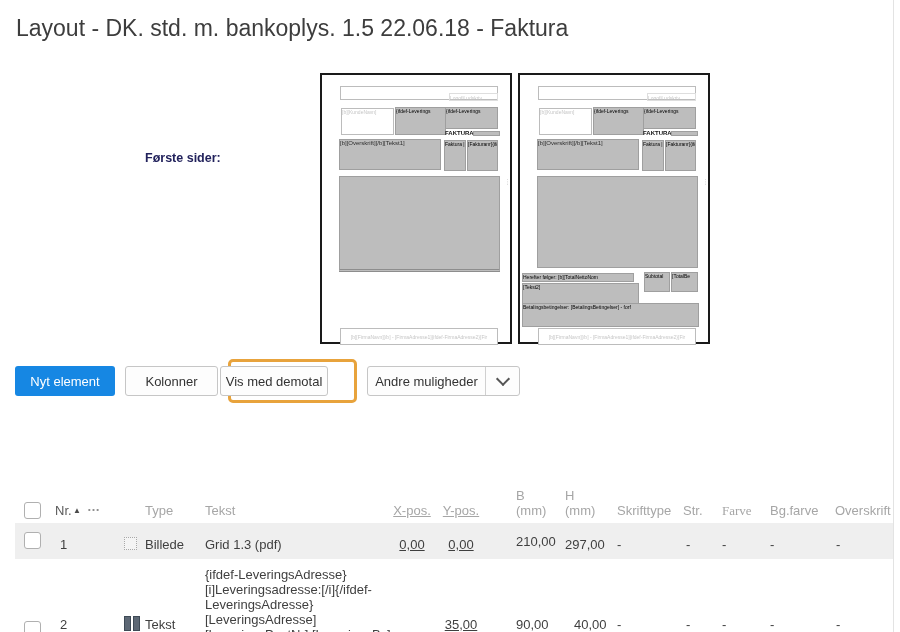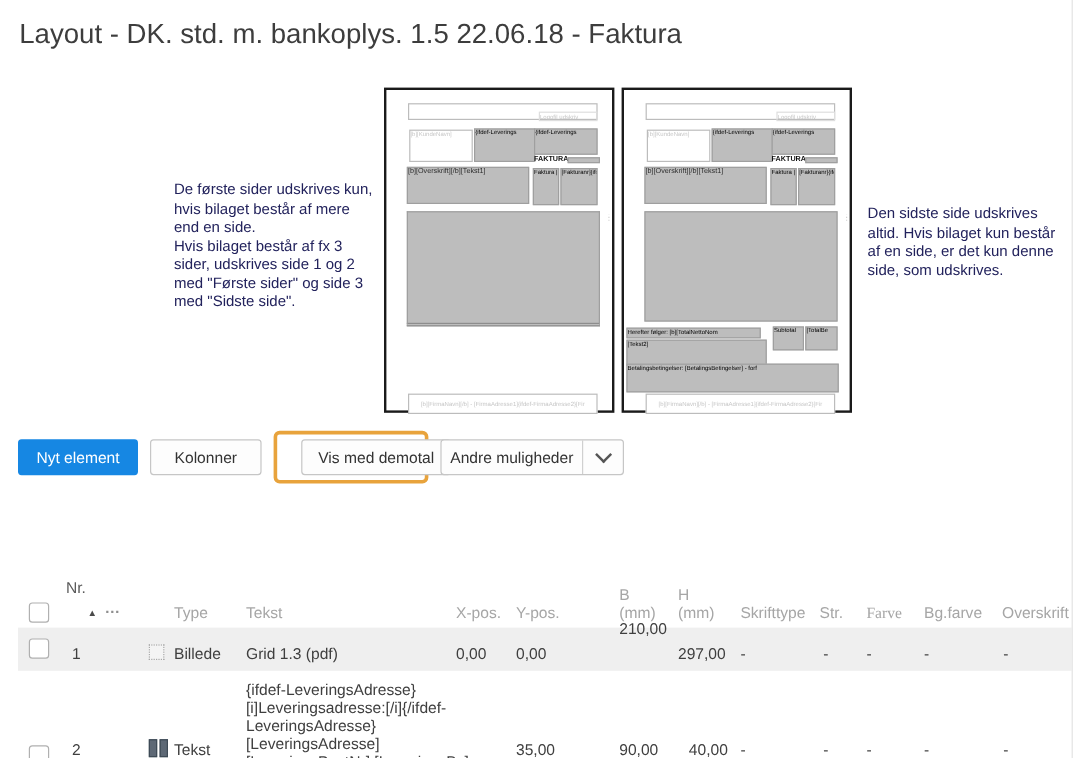--- a/index.html
+++ b/index.html
@@ -2,21 +2,21 @@
 <html><head>
 <meta charset="utf-8">
 <style>
   html,body{margin:0;padding:0;}
   body{width:900px;height:632px;overflow:hidden;background:#fff;
        font-family:"Liberation Sans",sans-serif;position:relative;}
   .abs{position:absolute;box-sizing:border-box;}
   .t{font-size:13px;color:#3f3f3f;white-space:nowrap;}
   .hd{font-size:13px;color:#a6a6a6;white-space:nowrap;}
   .hd.dark{color:#5a5a5a;}
-  .num{text-align:left;}
+  .num{text-align:center;text-decoration:underline;}
   .cb{width:17px;height:17px;background:#fff;border:1px solid #b0b0b0;border-radius:3px;}
   .btn{display:flex;align-items:center;justify-content:center;font-size:13px;
        border-radius:3px;cursor:default;}
   .btn.sec{background:#fdfdfd;border:1px solid #c6c6c6;color:#333;}
   .title{font-size:23px;color:#3d3d3d;white-space:nowrap;}
   .info{font-size:12.5px;line-height:15.5px;color:#22225c;}
   .pre{white-space:pre-line;}
   .thumb{width:192px;height:271px;border:2px solid #1a1a1a;background:#fff;}
   .gb{background:#bdbdbd;border:1px solid #9f9f9f;overflow:hidden;}
   .wb{background:#fff;border:1px solid #bcbcbc;overflow:hidden;}
@@ -35,34 +35,24 @@
   .dots{font-size:13px;font-weight:bold;color:#8f8f8f;letter-spacing:1px;}
   .vline{background:#e3e3e3;}
   .dblline{border-bottom:3px double #8d8d8d;}
 </style>
 </head>
 <body>
 
 <div class="abs title" style="left:16px;top:15px;">Layout - DK. std. m. bankoplys. 1.5 22.06.18 - Faktura</div>
 
 <div class="abs" style="left:145px;top:151px;width:184px;">
-  <div class="info pre">De første sider udskrives kun,
-hvis bilaget består af mere
-end en side.
-Hvis bilaget består af fx 3
-sider, udskrives side 1 og 2
-med "Første sider" og side 3
-med "Sidste side".</div>
+  <div class="info" style="font-weight:bold;">Første sider:</div>
 </div>
 
 <div class="abs" style="left:723px;top:171px;width:175px;">
-  <div class="info pre">Den sidste side udskrives
-altid. Hvis bilaget kun består
-af en side, er det kun denne
-side, som udskrives.</div>
 </div>
 
 <div class="abs thumb" style="left:320px;top:73px;">
   <div class="abs wb" style="left:18px;top:11px;width:158px;height:14px;"></div>
   <div class="abs t5 lt" style="left:127px;top:18px;width:49px;border:1px solid #dedede;height:8px;padding-top:1px;">Logofil udskriv</div>
   <div class="abs wb t5 lt" style="left:19px;top:33px;width:53px;height:27px;">[b][KundeNavn]</div>
   <div class="abs gb t5" style="left:73px;top:32px;width:51px;height:28px;">{ifdef-Leverings</div>
   <div class="abs gb t5" style="left:123px;top:32px;width:53px;height:22px;">{ifdef-Leverings</div>
   <div class="abs fakt" style="left:123px;top:55px;">FAKTURA</div>
   <div class="abs gb" style="left:151px;top:56px;width:27px;height:5px;"></div>
@@ -91,31 +81,31 @@
   <div class="abs gb t5" style="left:2px;top:208px;width:117px;height:22px;">[Tekst2]</div>
   <div class="abs gb t5" style="left:124px;top:197px;width:26px;height:20px;">Subtotal</div>
   <div class="abs gb t5" style="left:151px;top:197px;width:27px;height:20px;">[TotalBe</div>
   <div class="abs gb t5" style="left:2px;top:228px;width:177px;height:24px;">Betalingsbetingelser: [BetalingsBetingelser] - forf</div>
   <div class="abs wb t5 lt" style="left:18px;top:253px;width:158px;height:17px;text-align:center;padding-top:5px;">[b][FirmaNavn][/b] - [FirmaAdresse1]{ifdef-FirmaAdresse2}[Fir</div>
 </div>
 
 <div class="abs btn" style="left:15px;top:366px;width:100px;height:30px;background:#1687e3;color:#fff;">Nyt element</div>
 <div class="abs btn sec" style="left:125px;top:366px;width:93px;height:30px;">Kolonner</div>
 <div class="abs orange-frame" style="left:228px;top:359px;width:129px;height:44px;"></div>
-<div class="abs btn sec" style="left:220px;top:366px;width:125px;height:30px;margin-left:31px;">Vis med demotal</div>
+<div class="abs btn sec" style="left:220px;top:366px;width:108px;height:30px;">Vis med demotal</div>
 <div class="abs btn sec" style="left:367px;top:366px;width:153px;height:30px;justify-content:flex-start;">
   <span style="flex:1;text-align:center;">Andre muligheder</span>
   <span style="width:1px;height:28px;background:#d0d0d0;"></span>
   <span style="width:33px;display:flex;justify-content:center;">
     <span class="chev"></span>
   </span>
 </div>
 
 <div class="abs cb" style="left:24px;top:502px;"></div>
-<div class="abs hd dark" style="left:55px;top:482px;">Nr.</div>
+<div class="abs hd dark" style="left:55px;top:503px;">Nr.</div>
 <div class="abs sortarrow" style="left:73px;top:506px;">▲</div>
 <div class="abs dots" style="left:87px;top:499px;">…</div>
 <div class="abs hd" style="left:145px;top:503px;">Type</div>
 <div class="abs hd" style="left:205px;top:503px;">Tekst</div>
 <div class="abs hd num" style="left:380px;top:503px;width:64px;">X-pos.</div>
 <div class="abs hd num" style="left:430px;top:503px;width:62px;">Y-pos.</div>
 <div class="abs hd" style="left:516px;top:488px;">B</div>
 <div class="abs hd" style="left:516px;top:503px;">(mm)</div>
 <div class="abs hd" style="left:565px;top:488px;">H</div>
 <div class="abs hd" style="left:565px;top:503px;">(mm)</div>
@@ -126,21 +116,21 @@
 <div class="abs hd" style="left:835px;top:503px;">Overskrift</div>
 
 <div class="abs rowbg" style="left:15px;top:523px;width:878px;height:36px;"></div>
 <div class="abs cb" style="left:24px;top:532px;"></div>
 <div class="abs t" style="left:60px;top:537px;">1</div>
 <div class="abs icon-billede" style="left:124px;top:537px;"></div>
 <div class="abs t" style="left:145px;top:537px;">Billede</div>
 <div class="abs t" style="left:205px;top:537px;">Grid 1.3 (pdf)</div>
 <div class="abs t num" style="left:380px;top:537px;width:64px;">0,00</div>
 <div class="abs t num" style="left:430px;top:537px;width:62px;">0,00</div>
-<div class="abs t" style="left:516px;top:516px;">210,00</div>
+<div class="abs t" style="left:516px;top:534px;">210,00</div>
 <div class="abs t" style="left:565px;top:537px;">297,00</div>
 <div class="abs t" style="left:617px;top:537px;">-</div>
 <div class="abs t" style="left:686px;top:537px;">-</div>
 <div class="abs t" style="left:722px;top:537px;">-</div>
 <div class="abs t" style="left:770px;top:537px;">-</div>
 <div class="abs t" style="left:836px;top:537px;">-</div>
 
 <div class="abs" style="left:15px;top:560px;width:878px;height:90px;"></div>
 <div class="abs t pre" style="left:205px;top:567px;width:235px;line-height:15px;white-space:pre-line;">{ifdef-LeveringsAdresse}
 [i]Leveringsadresse:[/i]{/ifdef-

